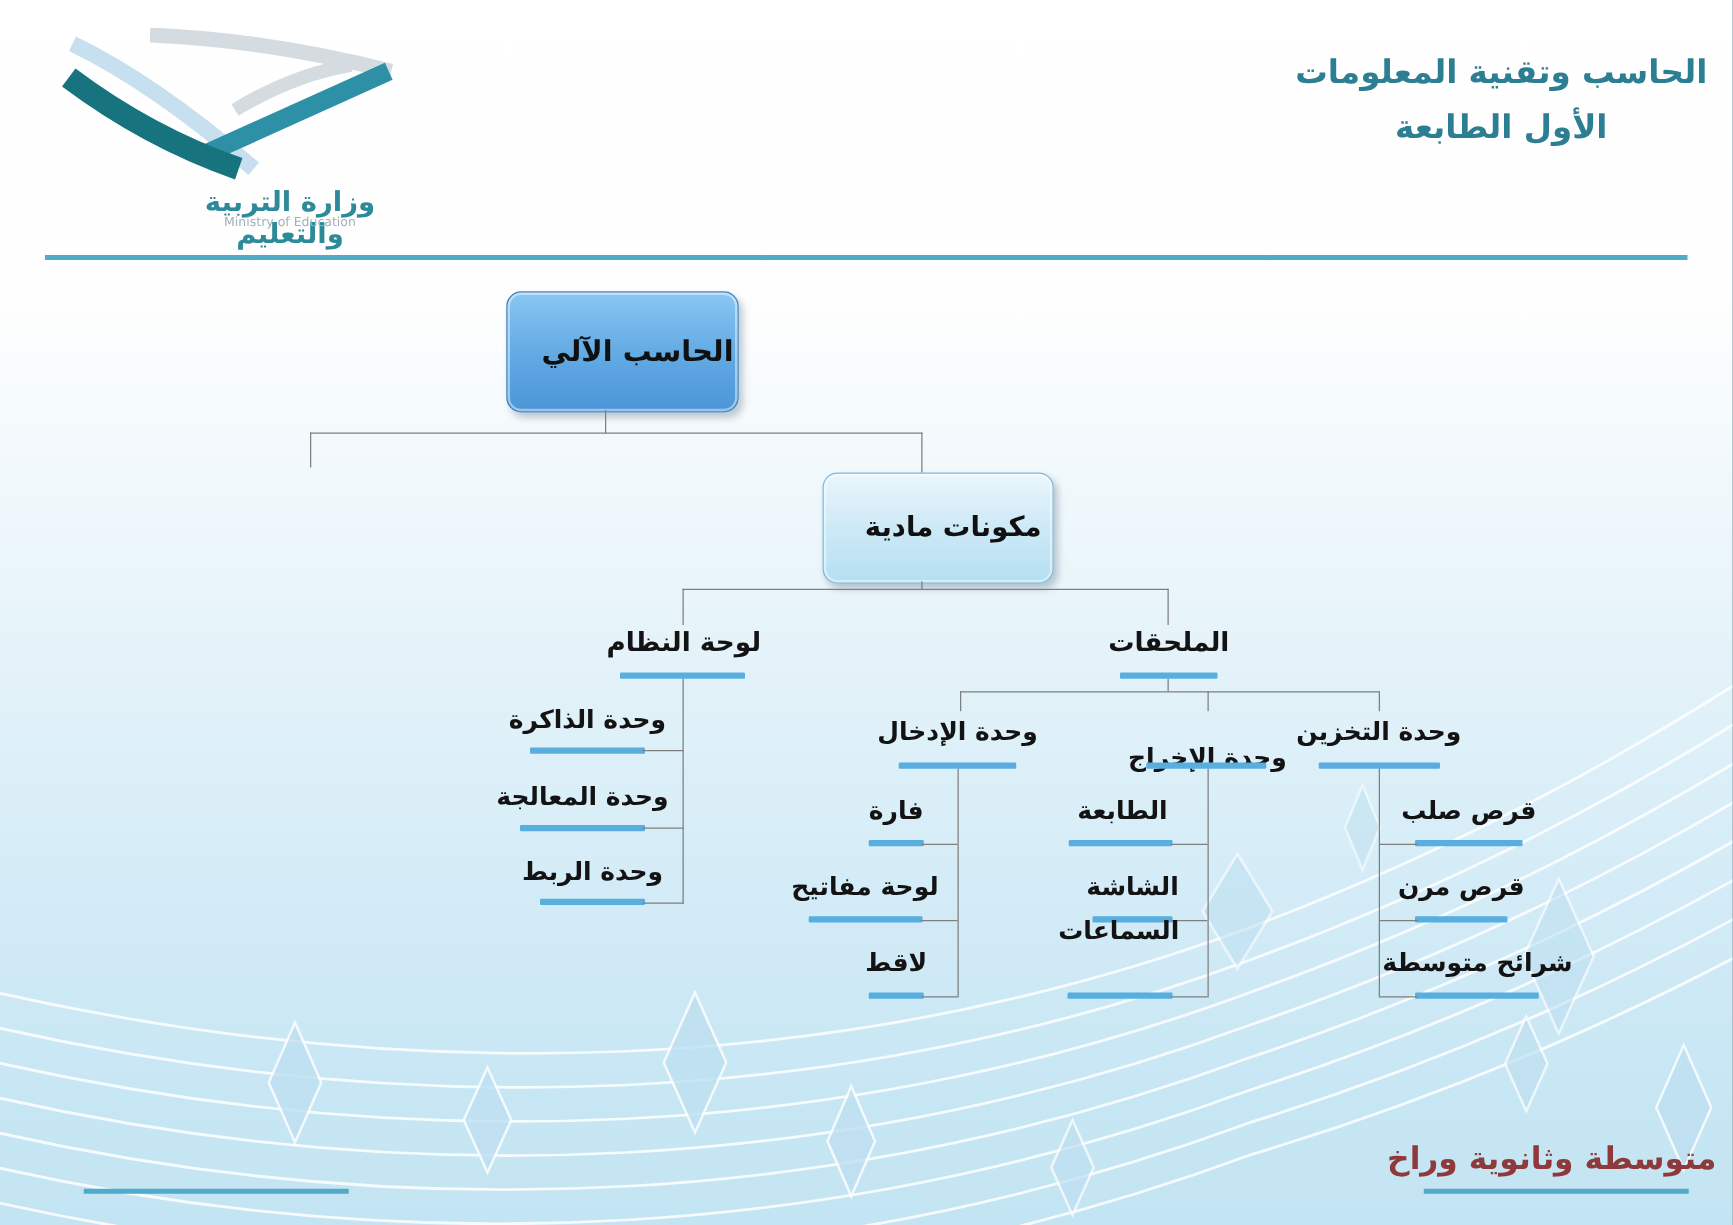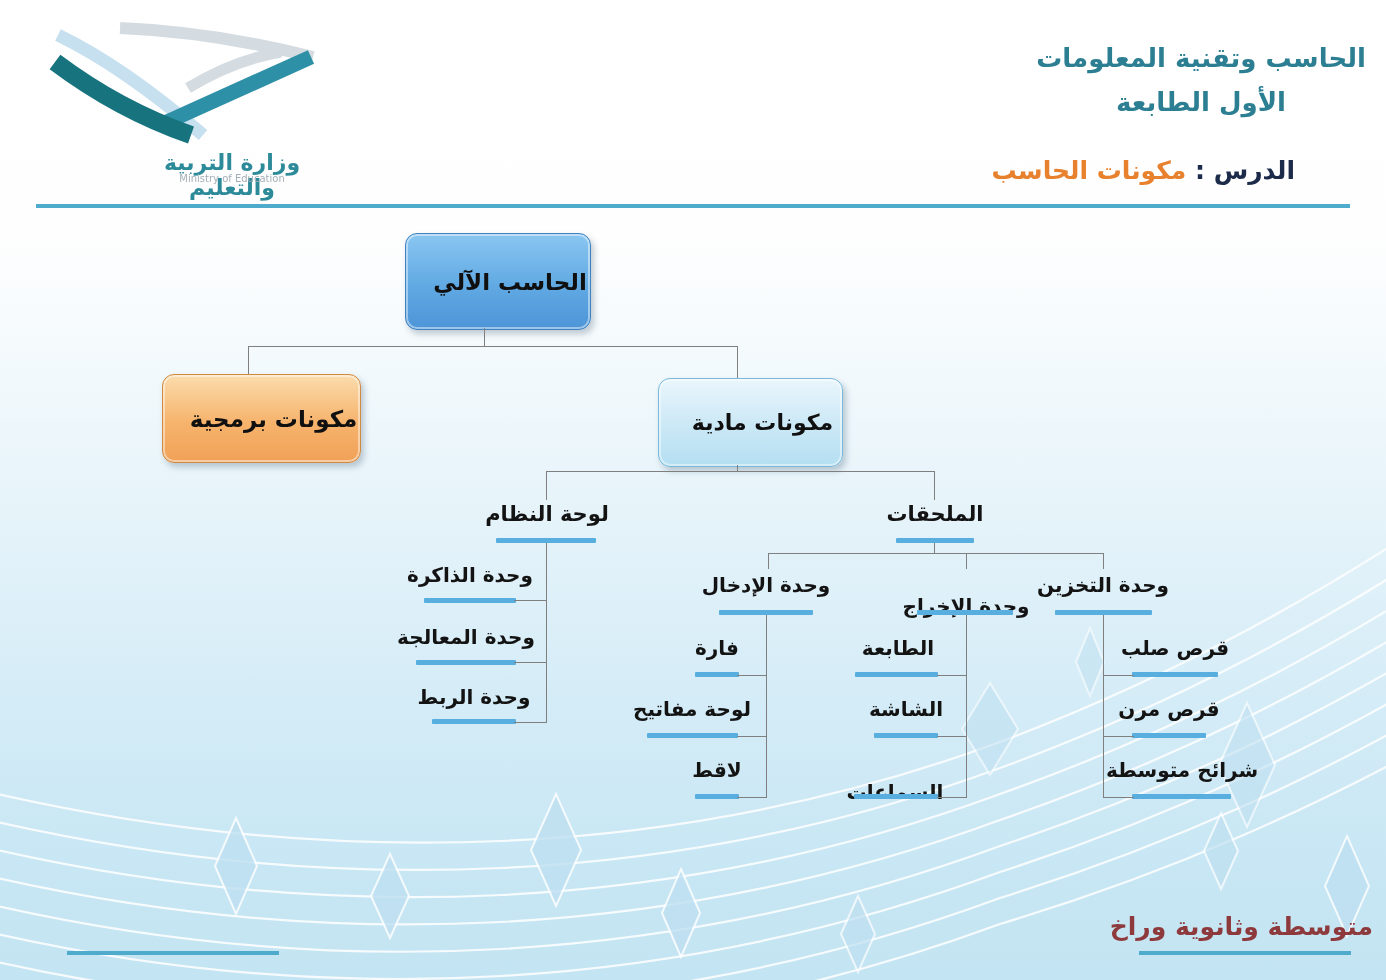--- a/index.html
+++ b/index.html
@@ -84,26 +84,24 @@
       <path d="M 11 40 Q 75 88 147 113" fill="none" stroke="#17747e" stroke-width="18"></path>
     </svg>
     <div class="logo-ar">وزارة التربية والتعليم</div>
     <div class="logo-en">Ministry of Education</div>
 
     <div class="course-title">
       <div>الحاسب وتقنية المعلومات</div>
       <div>الأول الطابعة</div>
     </div>
 
-    <div class="lesson-line"><span>الدرس : </span><span class="val">مكونات الحاسب</span></div>
 
     <div class="hrule"></div>
 
     <div class="node node-root">الحاسب الآلي</div>
-    <div class="node node-soft">مكونات برمجية</div>
     <div class="node node-hard">مكونات مادية</div>
 
     <div class="cl" style="left:484px;top:328px;width:1px;height:19px;"></div>
     <div class="cl" style="left:248px;top:346px;width:490px;height:1px;"></div>
     <div class="cl" style="left:248px;top:346px;width:1px;height:28px;"></div>
     <div class="cl" style="left:737px;top:346px;width:1px;height:32px;"></div>
 
     <div class="cl" style="left:737px;top:465px;width:1px;height:7px;"></div>
     <div class="cl" style="left:546px;top:471px;width:389px;height:1px;"></div>
     <div class="cl" style="left:546px;top:471px;width:1px;height:29px;"></div>
@@ -154,21 +152,21 @@
     <div class="cl" style="left:966px;top:615px;width:1px;height:183px;"></div>
 
     <div class="tl small" style="left:818px;top:636px;">الطابعة</div>
     <div class="ul" style="left:855px;top:672px;width:83px;"></div>
     <div class="cl" style="left:937px;top:675px;width:29px;height:1px;"></div>
 
     <div class="tl small" style="left:826px;top:697px;">الشاشة</div>
     <div class="ul" style="left:874px;top:733px;width:64px;"></div>
     <div class="cl" style="left:937px;top:736px;width:29px;height:1px;"></div>
 
-    <div class="tl small" style="left:815px;top:780px;text-align:center;">السماعات</div>
+    <div class="tl small" style="left:815px;top:732px;text-align:center;">السماعات</div>
     <div class="ul" style="left:854px;top:794px;width:84px;"></div>
     <div class="cl" style="left:937px;top:797px;width:29px;height:1px;"></div>
 
     <div class="tl small" style="left:1023px;top:573px;">وحدة التخزين</div>
     <div class="ul" style="left:1055px;top:610px;width:97px;"></div>
     <div class="cl" style="left:1103px;top:615px;width:1px;height:183px;"></div>
 
     <div class="tl small" style="left:1095px;top:636px;">قرص صلب</div>
     <div class="ul" style="left:1132px;top:672px;width:86px;"></div>
     <div class="cl" style="left:1104px;top:675px;width:30px;height:1px;"></div>

